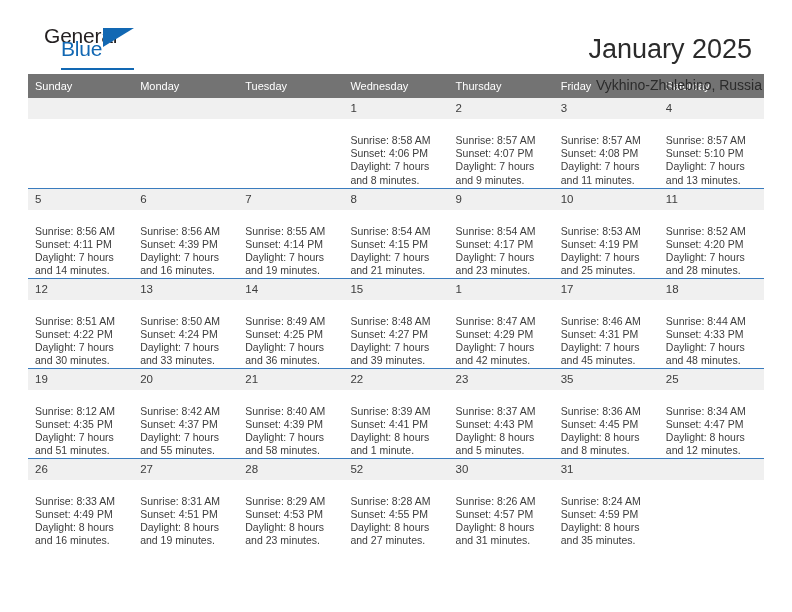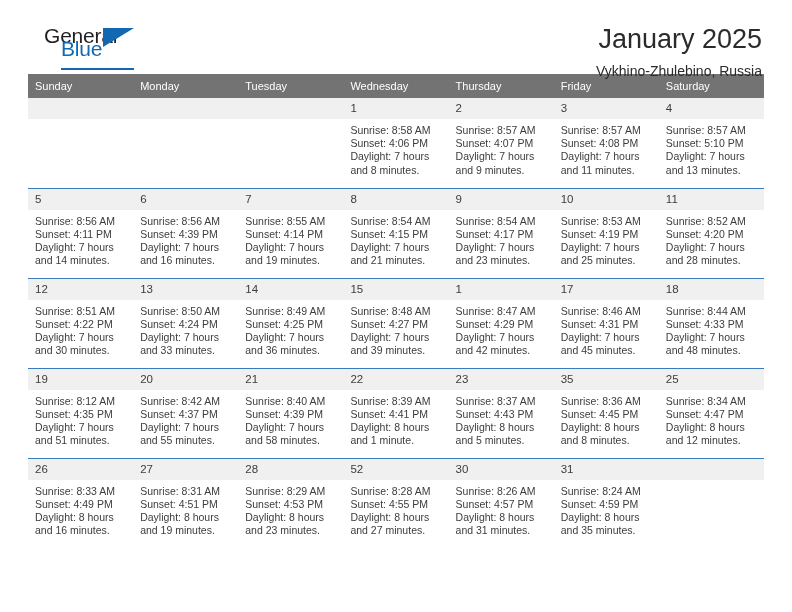--- a/index.html
+++ b/index.html
@@ -76,21 +76,21 @@
 
   .titles {
     text-align: right;
     padding-right: 2px;
   }
   .month-title {
     font-size: 27px;
     color: #2b2b2b;
     line-height: 31px;
     font-weight: normal;
-    margin: 0;
+    margin: 10px;
   }
   .location-title {
     font-size: 14px;
     color: #2b2b2b;
     line-height: 20px;
     margin: 6px 0 0 0;
     font-weight: normal;
   }
 
   
@@ -132,20 +132,21 @@
     line-height: 13px;
   }
   .cell-empty .daynum {
     color: transparent;
   }
   .info {
     padding: 5px 8px 0 7px;
     font-size: 10.5px;
     line-height: 13.2px;
     color: #3c3c3c;
+    margin-top: 10px;
   }
   .info div {
     white-space: nowrap;
   }
 </style>
 </head>
 <body>
 
 <div class="page">
 

